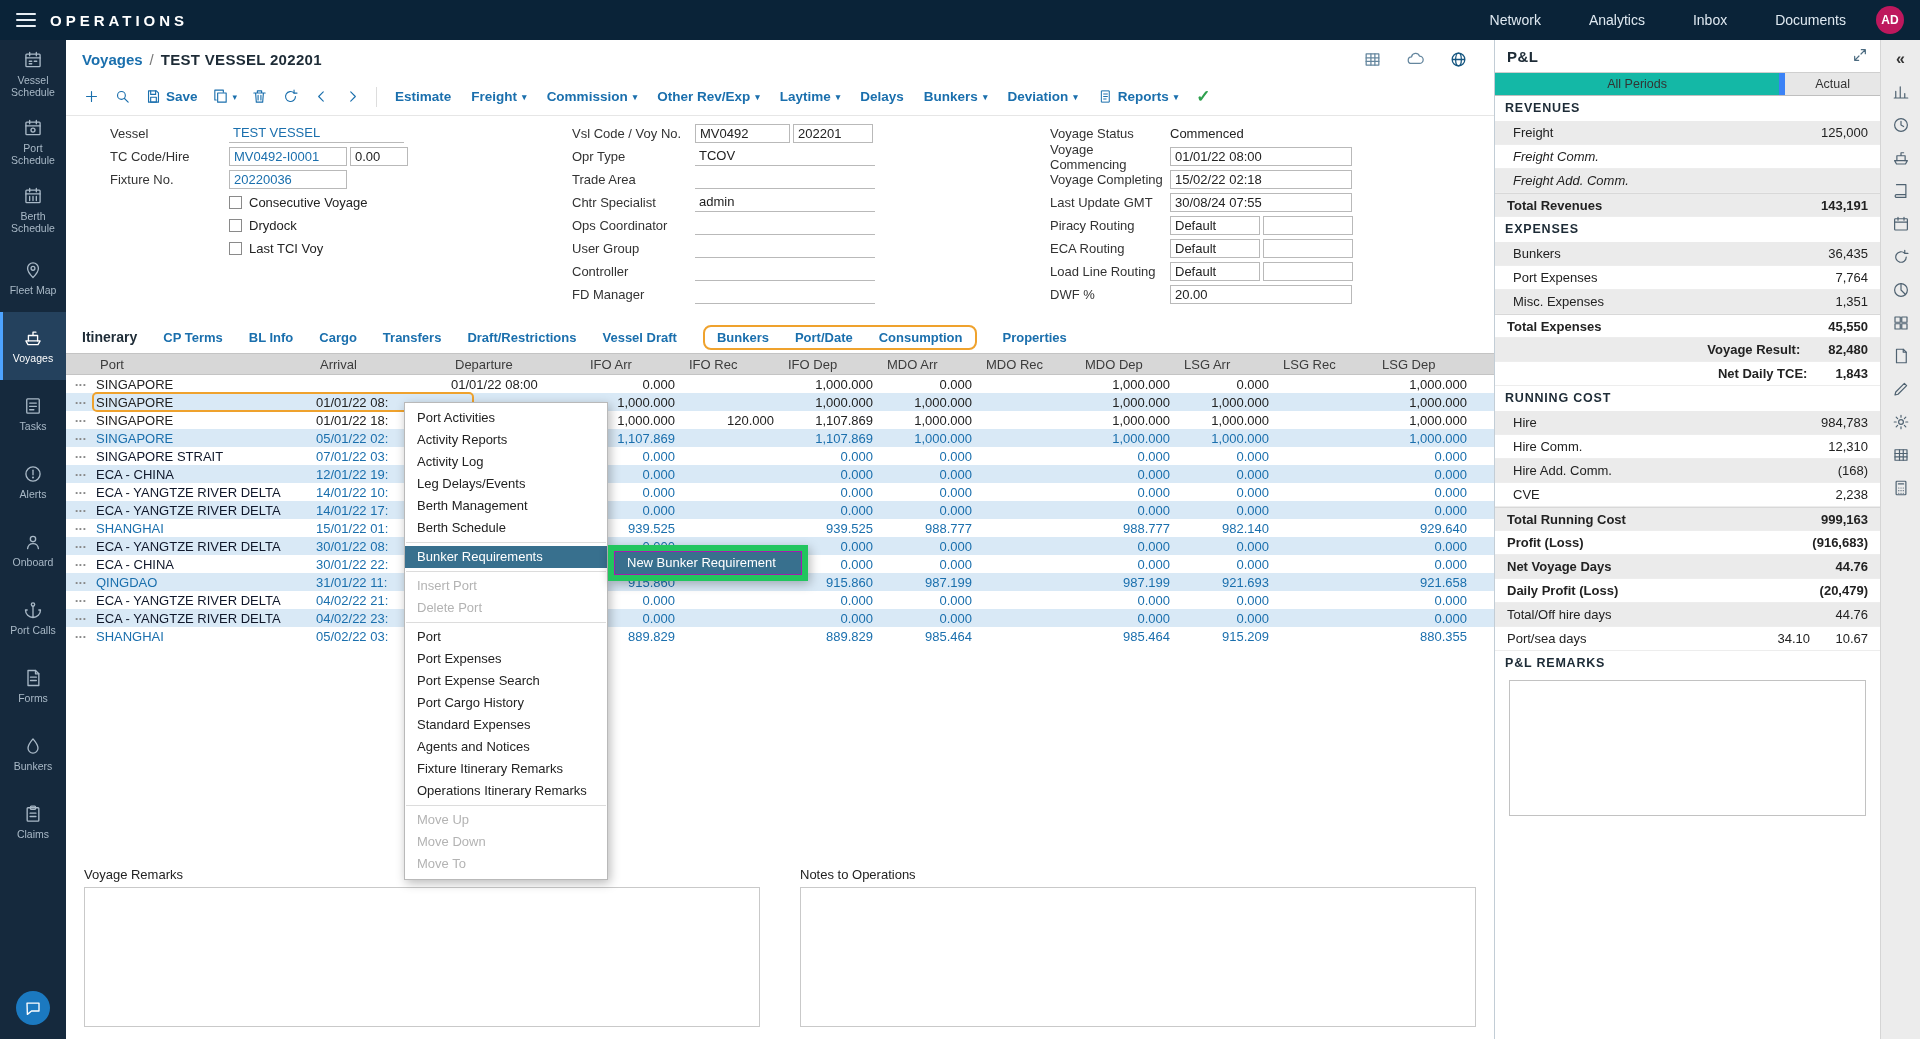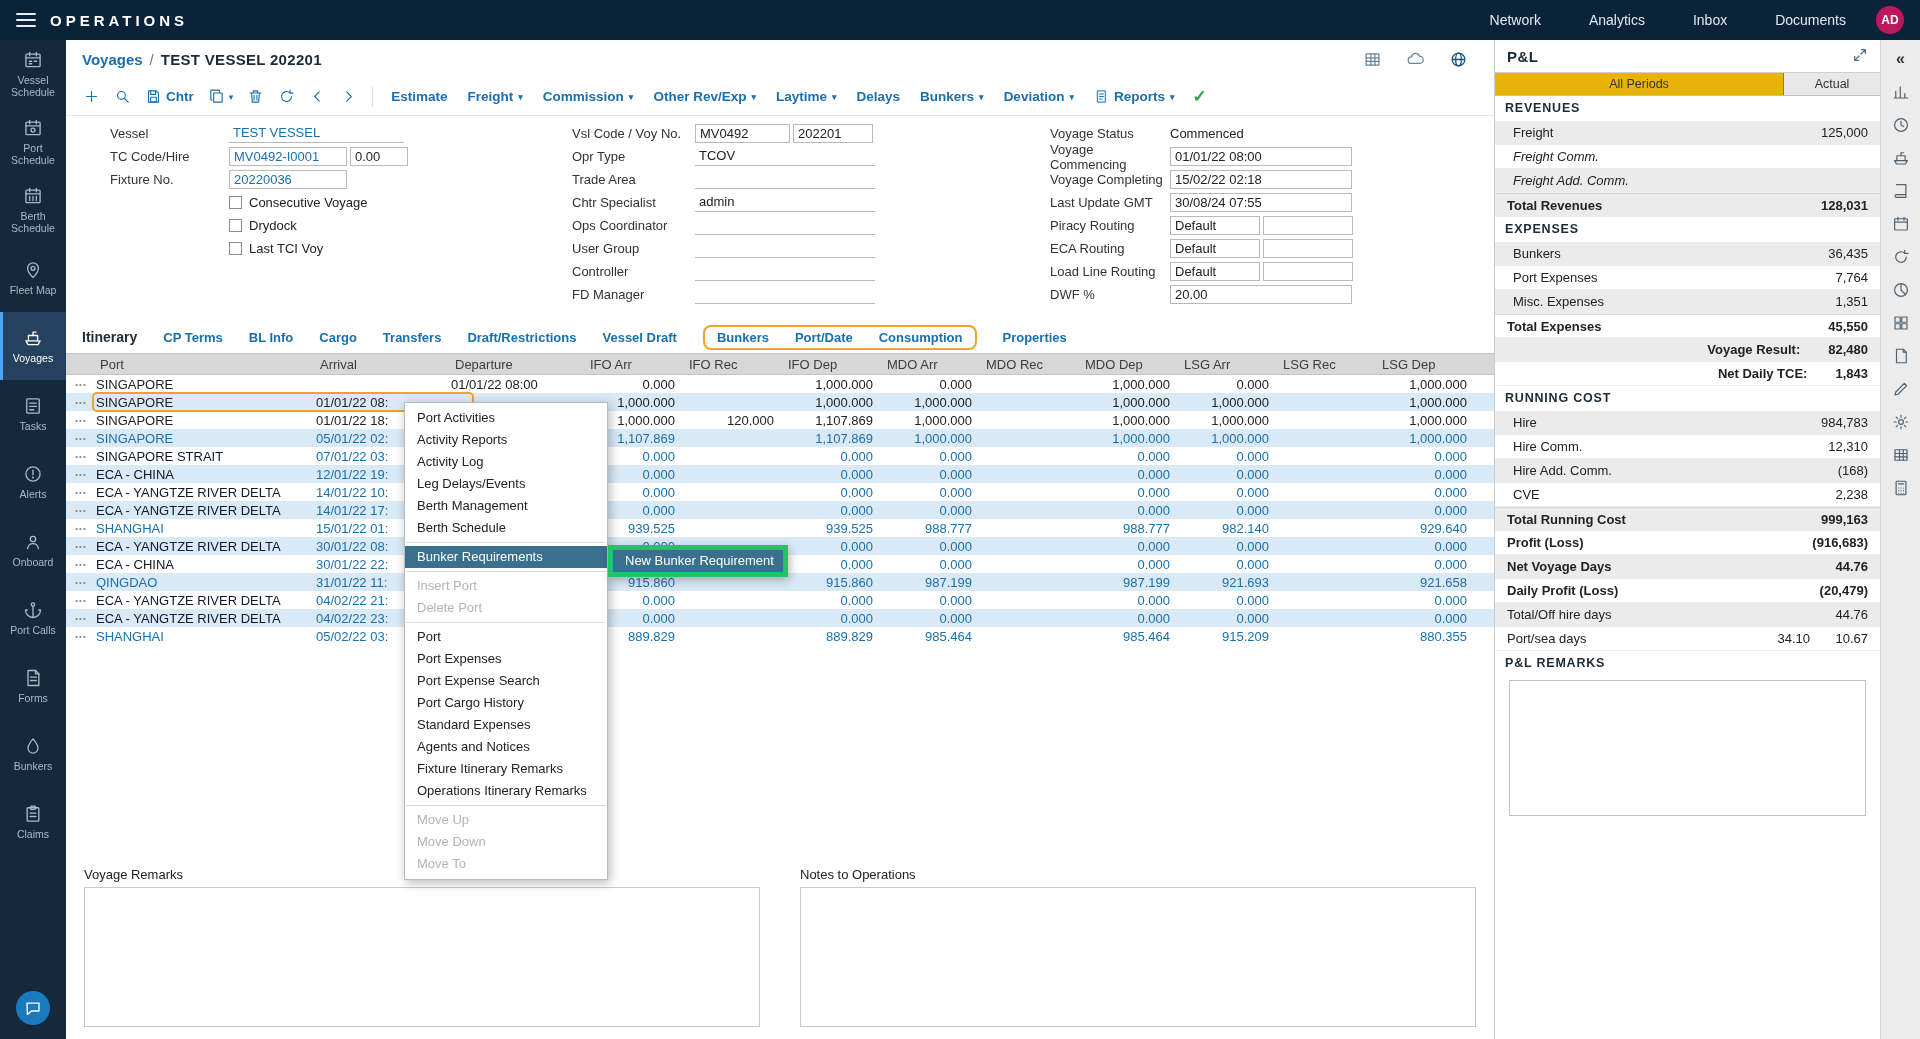--- a/index.html
+++ b/index.html
@@ -106,34 +106,34 @@
   .remarks-block textarea { width:100%; height:140px; border:1px solid #c9c9c9; background:#fff; resize:none;
                             font-family:inherit; font-size:13px; padding:4px; }
 
   
   .ctx-menu { position:absolute; left:404px; top:402px; width:204px; background:#fff; border:1px solid #b9b9b9;
               box-shadow:2px 3px 10px rgba(0,0,0,.28); padding:4px 0; z-index:80; font-size:13px; color:#222; }
   .cm-item { height:22px; line-height:22px; padding:0 12px; cursor:pointer; white-space:nowrap; }
   .cm-item.sel { background:#38708e; color:#fff; }
   .cm-item.dis { color:#b3b3b3; cursor:default; }
   .cm-sep { height:1px; background:#dcdcdc; margin:3px 1px; }
-  .ctx-submenu { position:absolute; left:608px; top:545px; width:180px; background:#14b8a6; border:4px solid #22c55e;
+  .ctx-submenu { position:absolute; left:608px; top:545px; width:200px; background:#a21caf; border:6px solid #22c55e;
                  box-shadow:2px 3px 10px rgba(0,0,0,.28); padding:1px; z-index:81; font-size:13px; }
 
   
   .pnl { position:absolute; top:40px; right:40px; width:386px; height:999px; background:#fff;
          border-left:1px solid #c2cdd6; z-index:40; }
   .pnl-head { height:32px; display:flex; align-items:center; padding:0 12px; font-weight:bold; font-size:15px;
               color:#1d2b36; letter-spacing:.5px; }
   .pnl-expand { margin-left:auto; color:#4b6b80; cursor:pointer; }
   .pnl-expand svg { width:16px; height:16px; }
   .pnl-tabs { display:flex; height:24px; border-top:1px solid #cfcfcf; border-bottom:1px solid #bfbfbf; }
   .p-tab { flex:1; display:flex; align-items:center; justify-content:center; font-size:12.5px; color:#333;
            background:#e7e7e7; cursor:pointer; }
-  .p-tab.sel { flex:3; background:#eab308; border-right:1px solid #3b82f6; }
+  .p-tab.sel { flex:3; background:#14b8a6; border-right:6px solid #3b82f6; }
   .p-section { height:25px; line-height:25px; padding:0 10px; font-weight:bold; font-size:12.5px;
                color:#1d2b36; letter-spacing:.8px; }
   .p-row { height:24px; display:flex; align-items:center; padding:0 12px 0 18px; font-size:13px; color:#222;
            border-bottom:1px solid #ededed; }
   .p-row.shade { background:#ebebeb; }
   .p-label { flex:1; white-space:nowrap; }
   .p-val { text-align:right; white-space:nowrap; }
   .p-val2 { width:58px; }
   .p-item-italic .p-label { font-style:italic; }
   .p-total { font-weight:bold; padding-left:12px; border-top:1px solid #d8d8d8; }
@@ -329,21 +329,21 @@
         </span>
       </button>
       <button class="tb-btn tb-save">
         <span>
           <svg viewBox="0 0 24 24" fill="none" stroke="currentColor" stroke-width="1.6" stroke-linecap="round" stroke-linejoin="round" style="display:block">
             <path d="M5 4h11l3 3v13H5z"></path>
             <path d="M8 4v5h7V4"></path>
             <rect x="8" y="13" width="8" height="7"></rect>
           </svg>
         </span>
-        <span>Chtr</span>
+        <span>Save</span>
       </button>
       <button class="tb-btn">
         <span>
           <svg viewBox="0 0 24 24" fill="none" stroke="currentColor" stroke-width="1.6" stroke-linecap="round" stroke-linejoin="round" style="display:block">
             <rect x="8" y="7" width="12" height="13"></rect>
             <path d="M6 17H4V3h12v3"></path>
           </svg>
         </span>
         <span class="caret">▾</span>
       </button>
@@ -825,21 +825,21 @@
       <div class="p-row p-item-italic">
         <span class="p-label">Freight Comm.</span>
         <span class="p-val"></span>
       </div>
       <div class="p-row p-item-italic shade">
         <span class="p-label">Freight Add. Comm.</span>
         <span class="p-val"></span>
       </div>
       <div class="p-row p-total shade">
         <span class="p-label">Total Revenues</span>
-        <span class="p-val">128,031</span>
+        <span class="p-val">143,191</span>
       </div>
       <div class="p-section">EXPENSES</div>
       <div class="p-row p-item shade">
         <span class="p-label">Bunkers</span>
         <span class="p-val">36,435</span>
       </div>
       <div class="p-row p-item">
         <span class="p-label">Port Expenses</span>
         <span class="p-val">7,764</span>
       </div>

